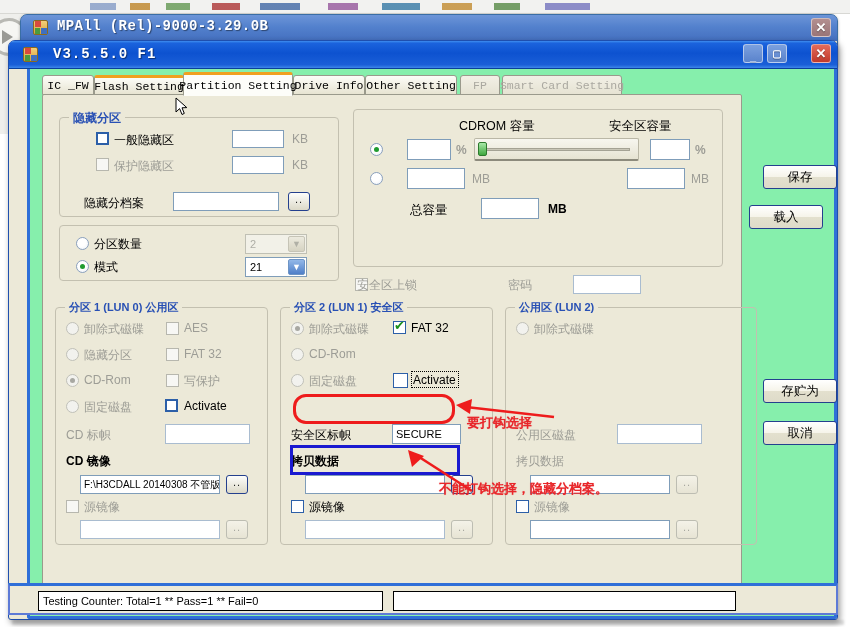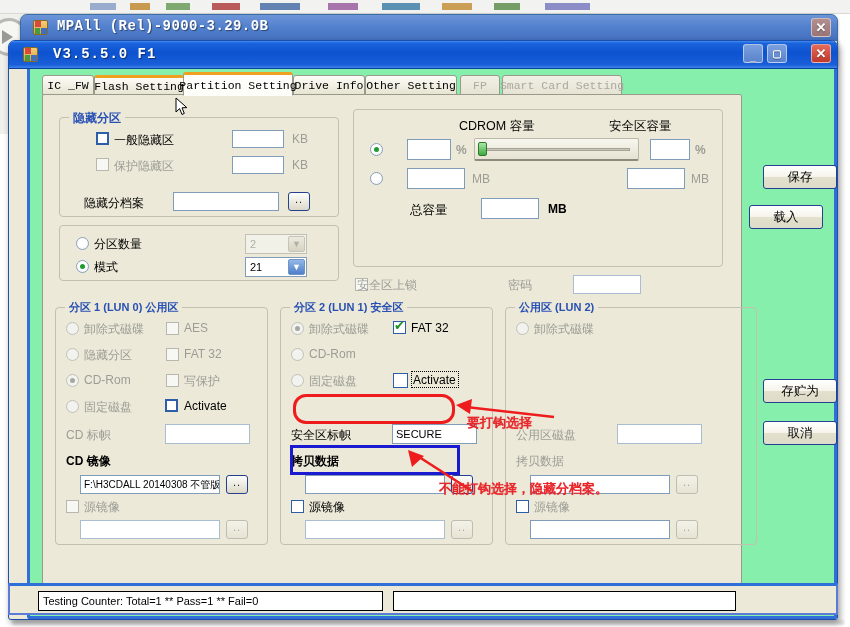--- a/index.html
+++ b/index.html
@@ -529,21 +529,21 @@
           <span class="rb dim" style="left:10px; top:40px;"></span>
           <span class="lbl dim" style="left:28px; top:39px;">CD-Rom</span>
 
           <span class="rb dim" style="left:10px; top:66px;"></span>
           <span class="lbl dim" style="left:28px; top:65px;">固定磁盘</span>
           <span class="cb" style="left:112px; top:65px; width:15px; height:15px;"></span>
           <span class="lbl" style="left:132px; top:65px;">Activate</span>
           <span class="dotted-box" style="left:130px; top:63px; width:48px; height:17px;"></span>
 
           <span class="lbl" style="left:10px; top:119px;">安全区标帜</span>
-          <span class="tf" style="left:111px; top:116px; width:85px; height:20px;">SECURE</span>
+          <span class="tf" style="left:111px; top:116px; width:69px; height:20px;">SECURE</span>
 
           <span class="lbl" style="left:10px; top:145px; font-weight:bold;">拷贝数据</span>
           <span class="tf" style="left:24px; top:167px; width:140px; height:19px;"></span>
           <span class="btn-dots" style="left:170px; top:167px;">..</span>
 
           <span class="cb" style="left:10px; top:192px;"></span>
           <span class="lbl" style="left:28px; top:191px;">源镜像</span>
           <span class="tf dimbox" style="left:24px; top:212px; width:140px; height:19px;"></span>
           <span class="btn-dots dim" style="left:170px; top:212px;">..</span>
         </div>

